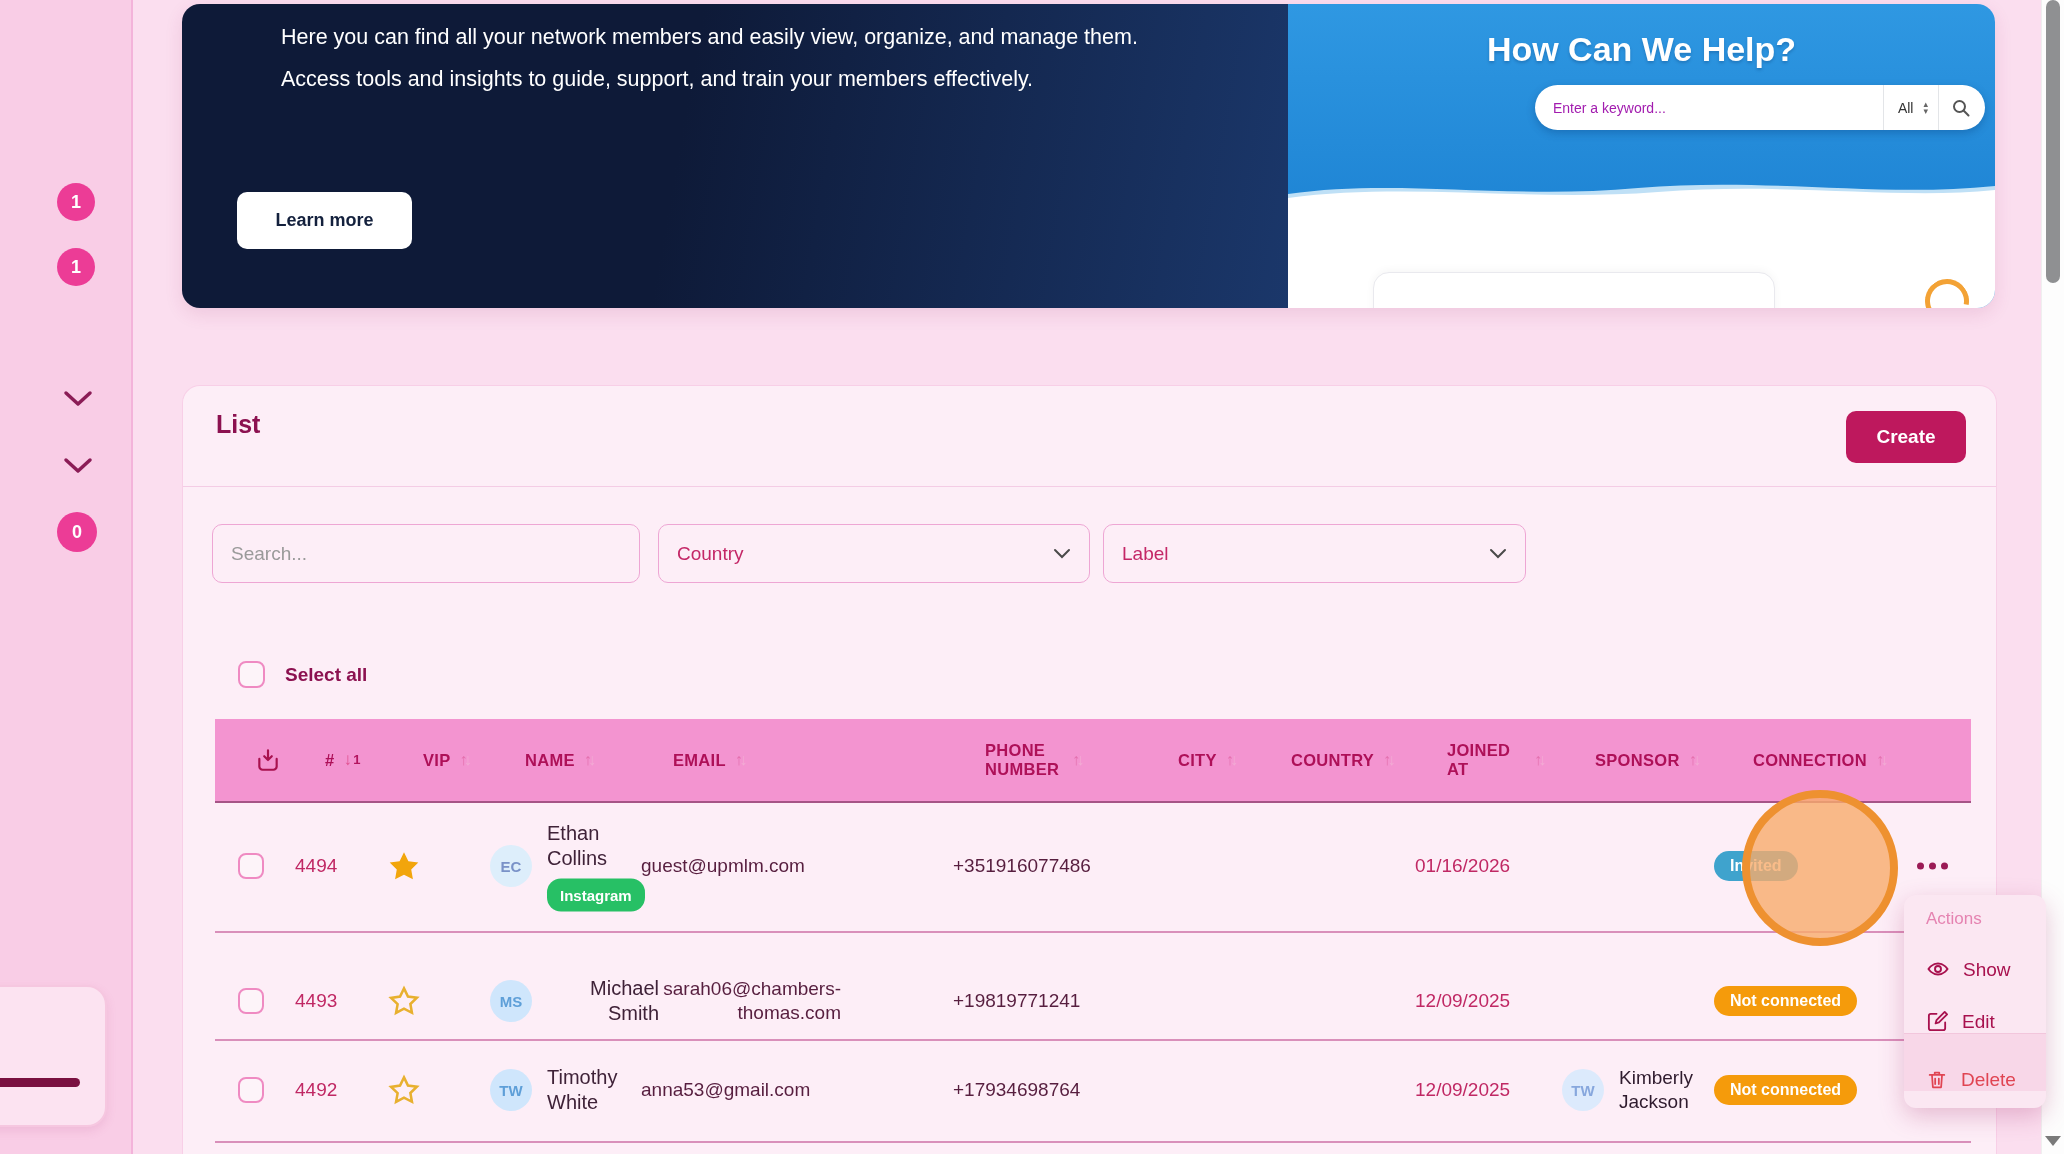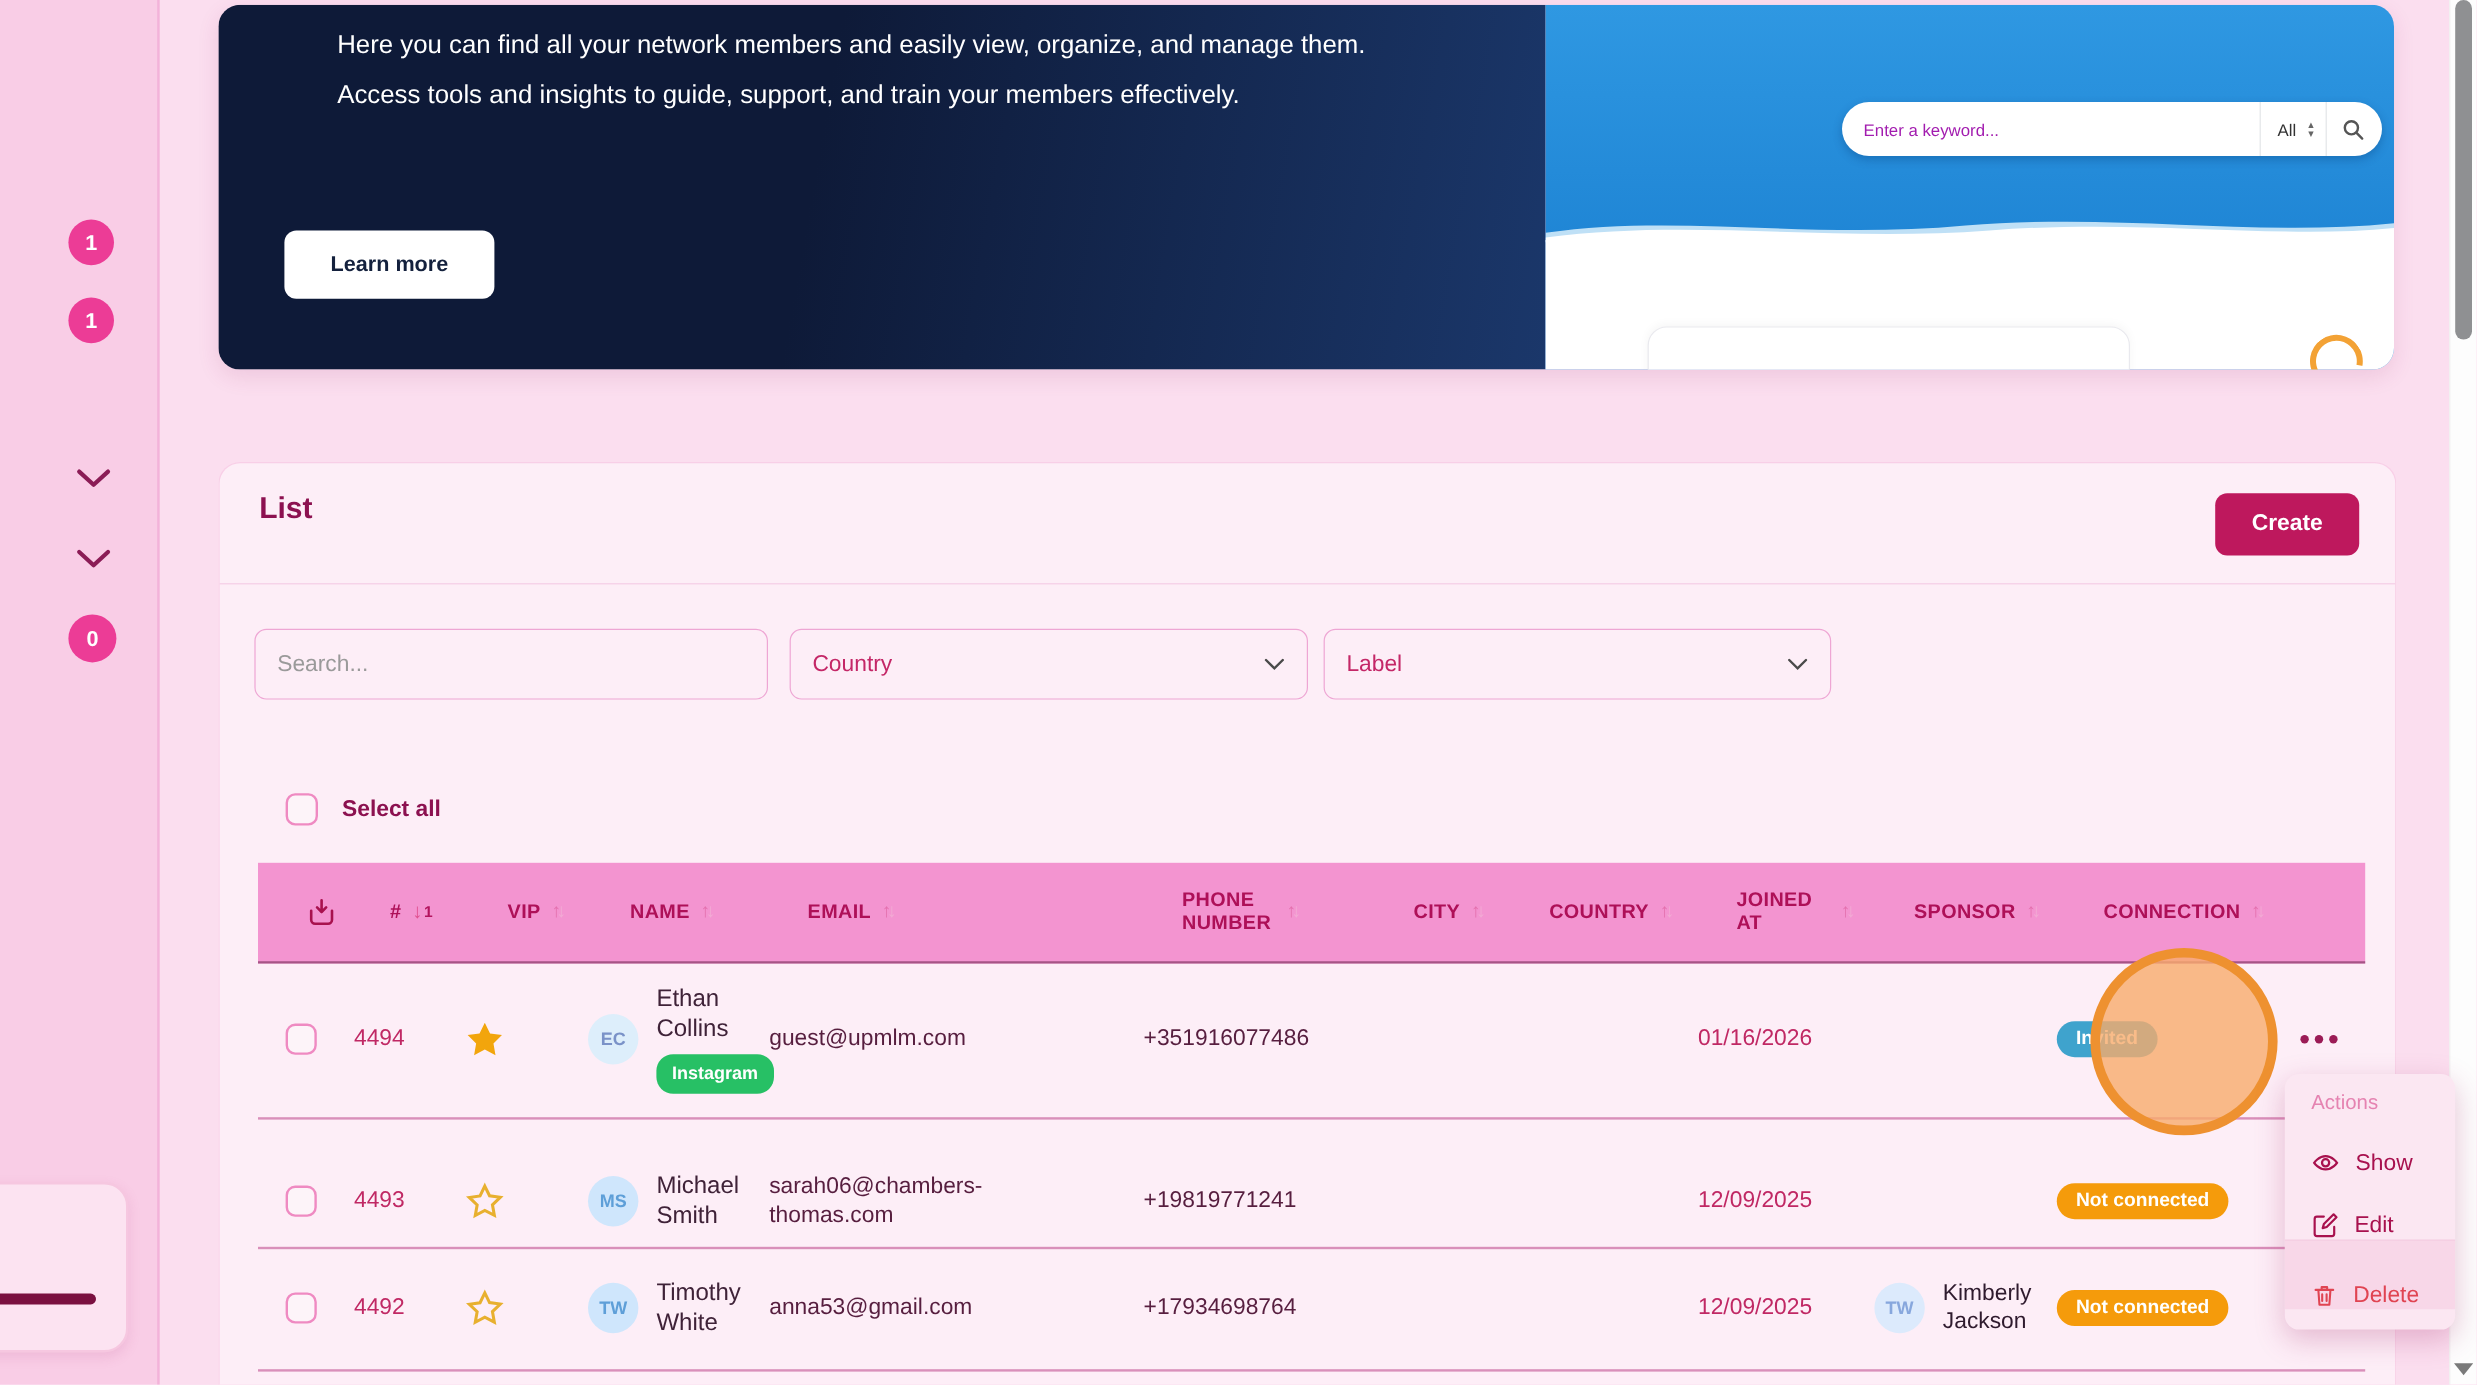--- a/index.html
+++ b/index.html
@@ -68,21 +68,21 @@
   
   .thead{position:absolute;left:32px;top:333px;width:1756px;height:82px;background:#f394d0;
          border-bottom:2px solid rgba(90,20,60,.5);}
   .hcell{position:absolute;top:0;height:100%;display:flex;align-items:center;gap:9px;color:#ae1058;
          font-size:16.5px;font-weight:bold;letter-spacing:.3px;}
   .hcell .wrap2{width:78px;line-height:19px;}
   .sort{display:flex;align-items:center;font-size:16px;line-height:16px;}
   .sort .up{color:#e470ae;} .sort .dn{color:#f2abd4;margin-left:-4px;}
   .sort-active{color:#e0508f;font-size:17px;} .sort-num{font-size:13px;color:#b3145e;font-weight:bold;margin-left:1px;}
   .row{position:absolute;left:0;width:1813px;}
-  .r1{top:415px;height:130px;} .r2{top:545px;height:140px;} .r3{top:653px;height:102px;}
+  .r1{top:415px;height:130px;} .r2{top:545px;height:140px;text-align:right;} .r3{top:653px;height:102px;}
   .rdiv{position:absolute;left:32px;width:1756px;height:1.5px;background:#d98fba;}
   .cell{position:absolute;top:50%;transform:translateY(-50%);}
   .c-check{left:55px;} .c-id{left:112px;font-size:19px;color:#c02864;} .c-star{left:204px;}
   .c-avatar{left:307px;}
   .avatar{width:42px;height:42px;border-radius:50%;display:flex;align-items:center;justify-content:center;
           font-size:15px;font-weight:bold;}
   .av-blue1{background:#ddeefb;color:#7a92c8;} .av-blue2{background:#cfe6fc;color:#5e9fd8;} .av-blue3{background:#dceafc;color:#87a7dd;}
   .c-name{left:364px;width:112px;font-size:20px;color:#3f2238;line-height:25px;}
   .tag{display:inline-block;margin-top:8px;padding:4px 13px;border-radius:14px;background:#27c065;color:#fff;
        font-size:15px;font-weight:bold;}
@@ -139,20 +139,21 @@
 
   <div class="hero">
     <div class="hero-left">
       <div class="hero-text">
         <p>Here you can find all your network members and easily view, organize, and manage them.</p>
         <p>Access tools and insights to guide, support, and train your members effectively.</p>
       </div>
       <button class="learn-more">Learn more</button>
     </div>
     <div class="hero-right">
+      <div class="help-title">How Can We Help?</div>
       <div class="help-search">
         <span class="hs-ph">Enter a keyword...</span>
         <span class="hs-div"></span>
         <span class="hs-all">All</span>
         <span class="hs-updown">
             <span>▴</span>
             <span>▾</span>
           </span>
         <span class="hs-div"></span>
         <span class="hs-q">

